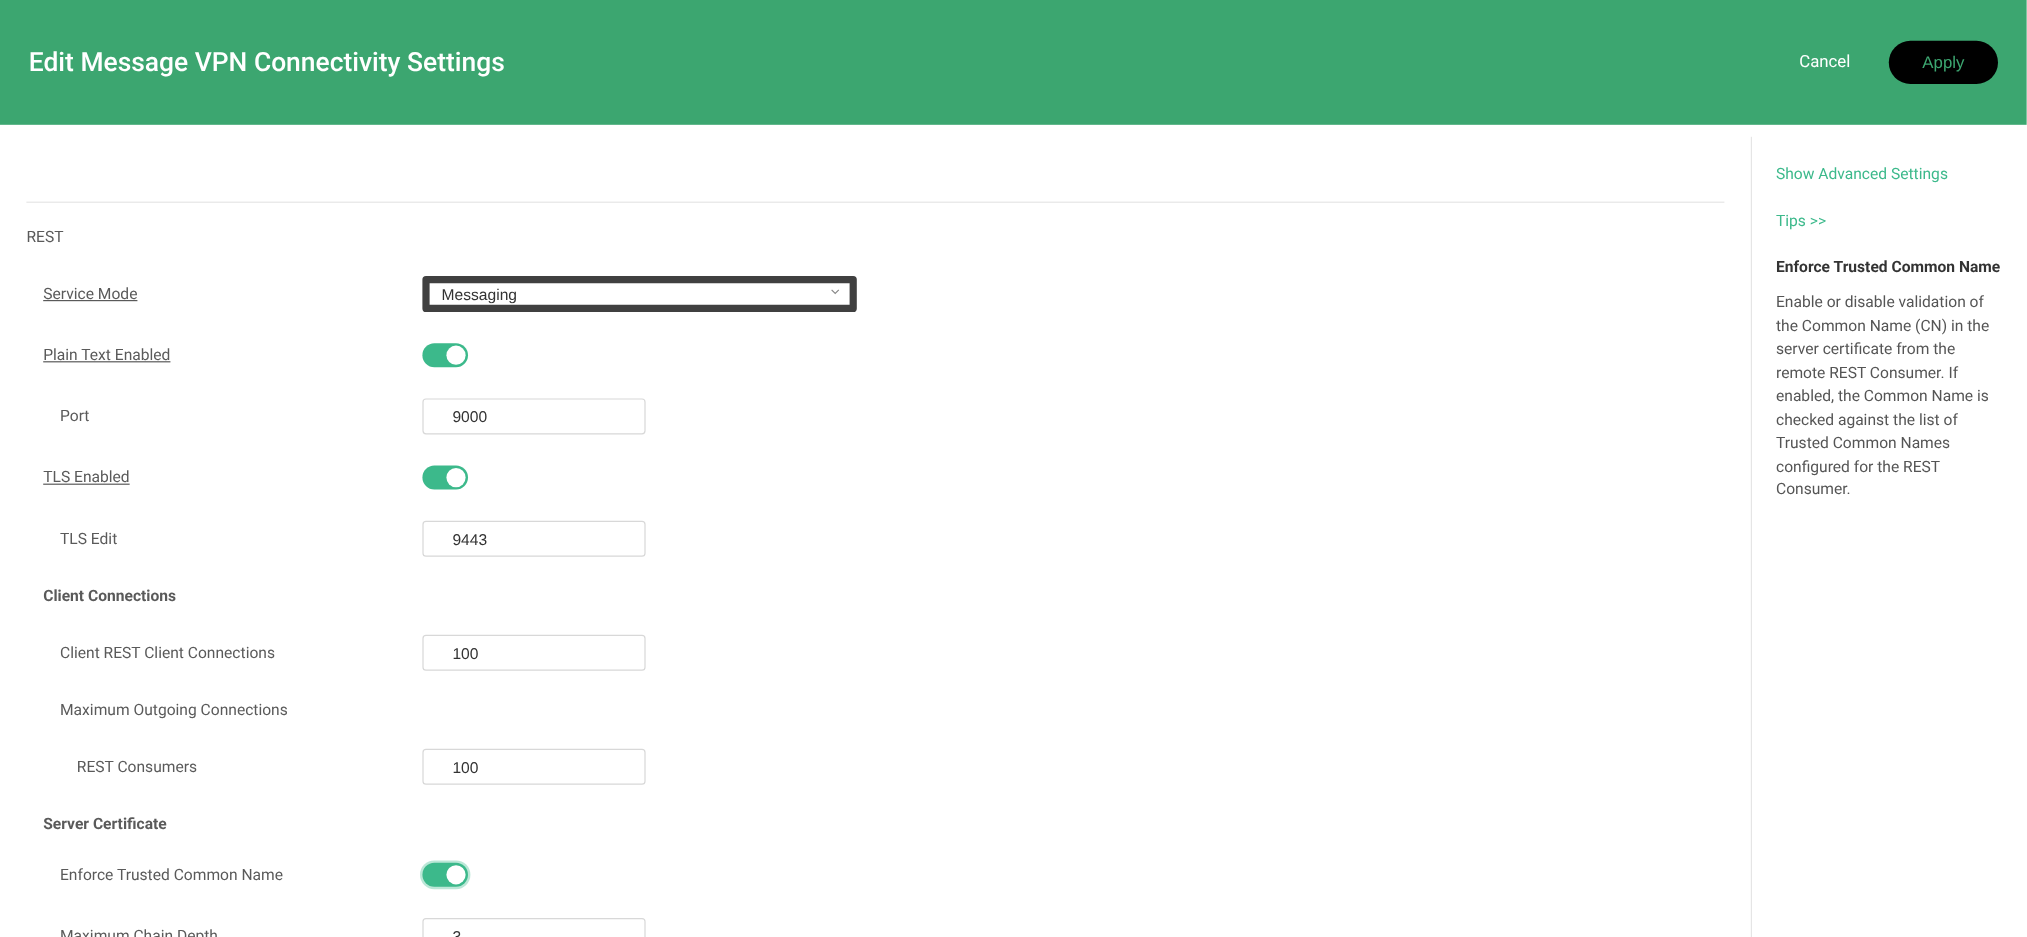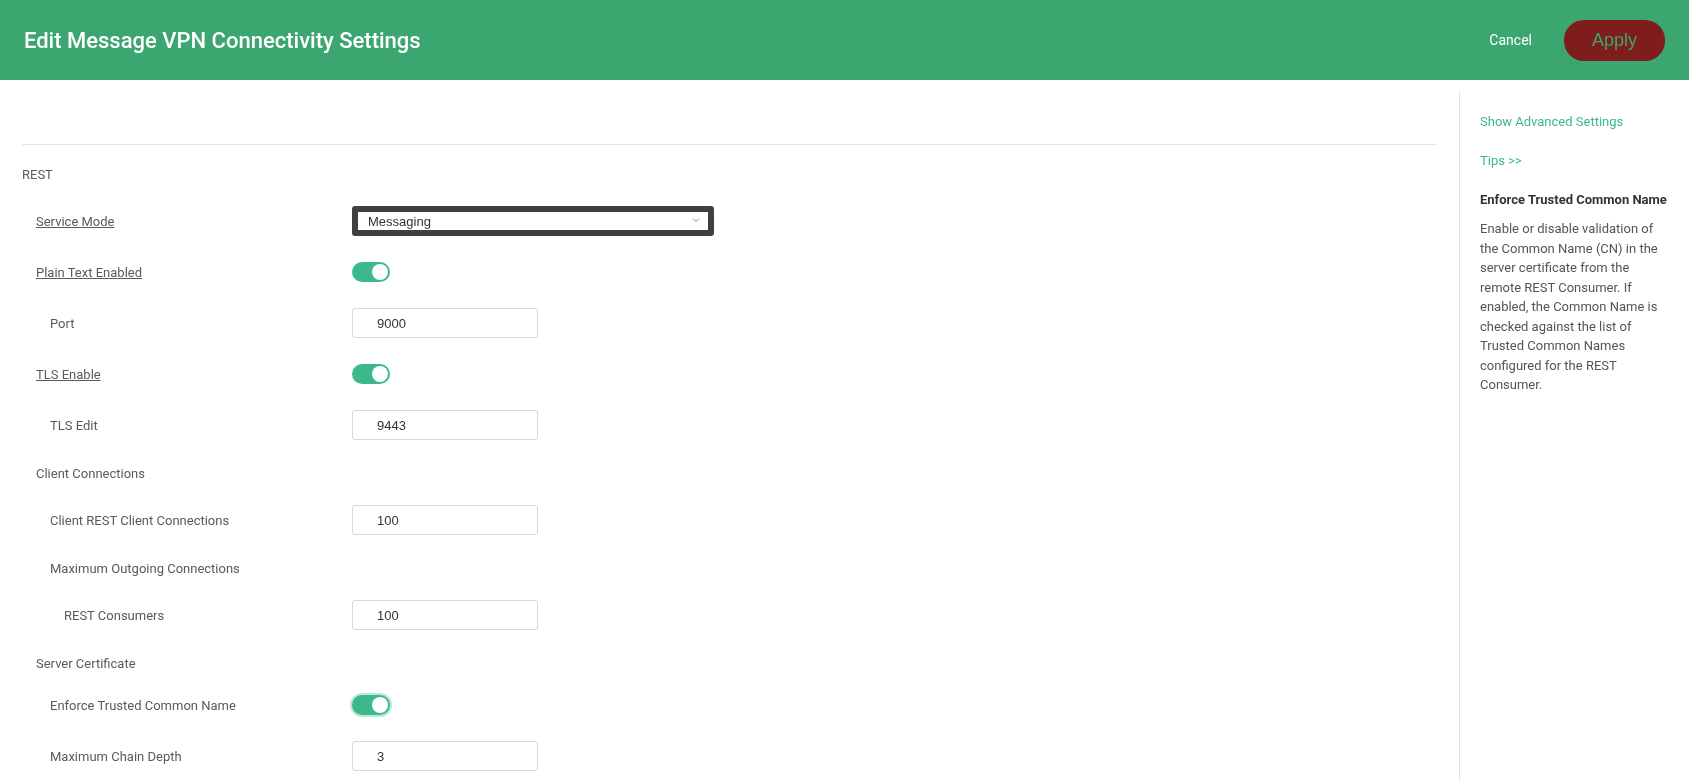--- a/index.html
+++ b/index.html
@@ -4,21 +4,21 @@
   <style>
     * { box-sizing: border-box; margin: 0; padding: 0; }
     body {
       font-family: -apple-system, BlinkMacSystemFont, "Segoe UI", Roboto, Helvetica, Arial, sans-serif;
       background: #ffffff;
       color: #555;
       font-size: 14px;
     }
     .header {
       background: #3ca670;
-      height: 80px;
+      height: 104px;
       display: flex;
       align-items: center;
       justify-content: space-between;
       padding: 0 24px;
     }
     .header-title {
       color: #ffffff;
       font-size: 22px;
       font-weight: 500;
     }
@@ -26,26 +26,26 @@
       display: flex;
       align-items: center;
       gap: 32px;
     }
     .cancel-link {
       color: #ffffff;
       font-size: 14px;
       cursor: pointer;
     }
     .apply-button {
-      background: #7f1d1d;
+      background: #000000;
       color: #3ca670;
       border: none;
       border-radius: 20px;
       padding: 10px 28px;
-      font-size: 18px;
+      font-size: 14px;
       font-weight: 500;
       cursor: pointer;
     }
     .content-wrapper {
       display: flex;
       width: 100%;
     }
     .main-panel {
       flex: 1;
       padding: 0 22px 30px 22px;
@@ -95,21 +95,21 @@
       color: #5a5a5a;
     }
     .field-label.indent-1 { padding-left: 14px; text-decoration: underline; }
     .field-label.indent-2 { padding-left: 28px; }
     .field-label.indent-3 { padding-left: 42px; }
     .subsection-label {
       font-size: 13px;
       color: #5a5a5a;
       margin-bottom: 24px;
     }
-    .subsection-label.indent-1 { padding-left: 14px; }
+    .subsection-label.indent-1 { padding-left: 14px; font-weight: bold; }
     .subsection-label.indent-2 { padding-left: 28px; }
     .text-input {
       width: 186px;
       height: 30px;
       border: 1px solid #d8d8d8;
       border-radius: 3px;
       padding: 0 24px;
       font-size: 13px;
       color: #333;
     }
@@ -203,21 +203,21 @@
         <div class="knob"></div>
       </div>
     </div>
 
     <div class="field-row">
       <div class="field-label indent-2">Port</div>
       <input type="text" class="text-input" value="9000" style="">
     </div>
 
     <div class="field-row">
-      <div class="field-label indent-1">TLS Enable</div>
+      <div class="field-label indent-1">TLS Enabled</div>
       <div class="toggle">
         <div class="knob"></div>
       </div>
     </div>
 
     <div class="field-row">
       <div class="field-label indent-2">TLS Edit</div>
       <input type="text" class="text-input" value="9443" style="">
     </div>
 

